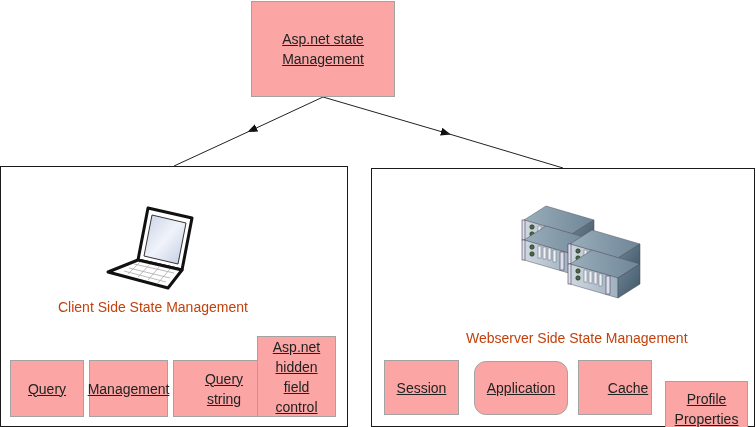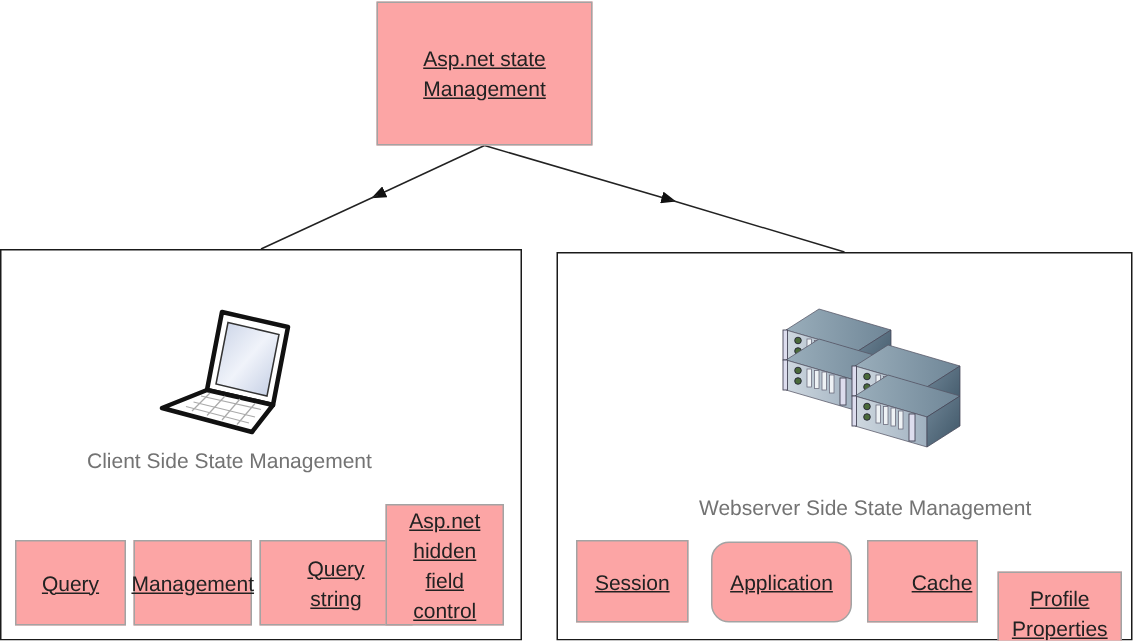--- a/index.html
+++ b/index.html
@@ -2,21 +2,21 @@
 <html><head>
   <meta charset="utf-8">
   <style>
     html, body { margin:0; padding:0; background:#ffffff; }
     body { width:756px; height:427px; position:relative; overflow:hidden;
       font-family:"Liberation Sans", "DejaVu Sans", sans-serif; color:#222; }
     .box { position:absolute; background:#fca5a5; border:1px solid #a3a3a3; box-sizing:border-box;
       display:flex; align-items:center; justify-content:center; text-align:center;
       font-size:14px; line-height:20px; color:#222;text-decoration:underline; }
     .panel { position:absolute; background:#fff; border:1px solid #1a1a1a; box-sizing:border-box; }
-    .caption { position:absolute; font-size:14px; color:#737373; white-space:nowrap; }
+    .caption { position:absolute; font-size:14px; color:#c2410c; white-space:nowrap; }
     svg.lines { position:absolute; left:0; top:0; }
   </style>
 </head>
 <body>
 
 <svg class="lines" width="756" height="427">
   <defs>
     <marker id="arr" markerWidth="10" markerHeight="8" refX="5" refY="4" orient="auto">
       <path d="M0,0 L10,4 L0,8 z" fill="#111"></path>
     </marker>

